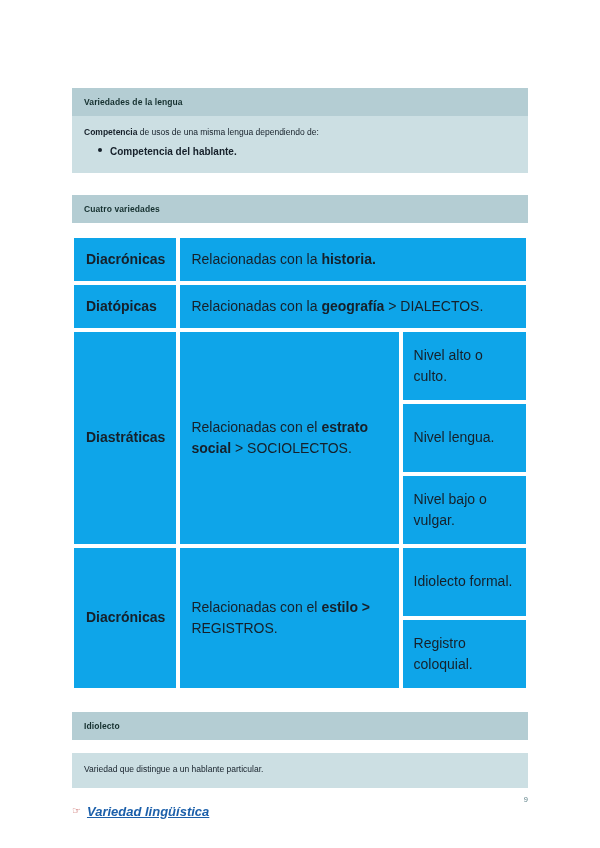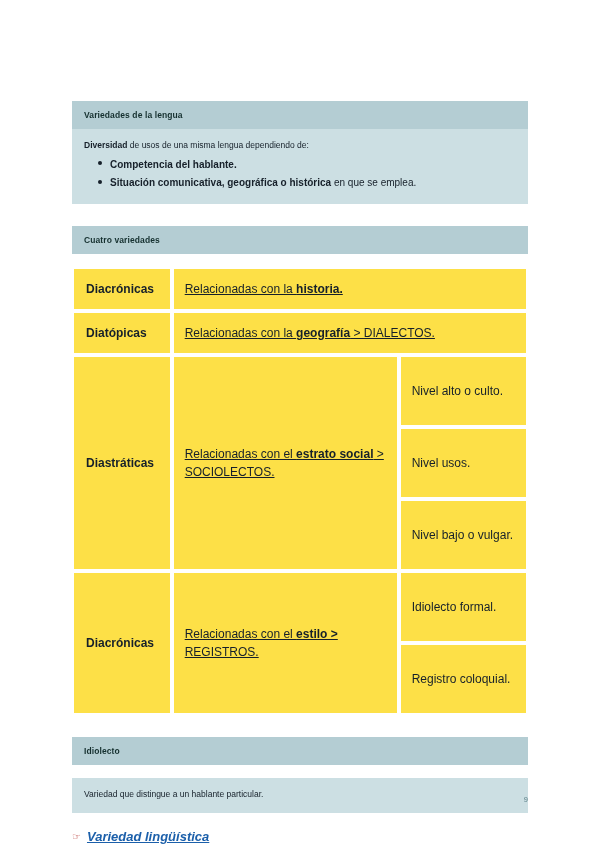--- a/index.html
+++ b/index.html
@@ -17,21 +17,21 @@
   }
   .page {
     position: absolute;
     left: 0; top: 0;
     width: 600px;
     height: 848px;
   }
   .content {
     position: absolute;
     left: 72px;
-    top: 101px;
+    top: 88px;
     width: 456px;
   }
 
   
   .band {
     background: #b4cdd3;
     padding: 9px 12px;
     font-size: 8.5px;
     font-weight: bold;
     color: #15302f;
@@ -72,36 +72,35 @@
   .gap-lg { height: 22px; }
   .gap-sm { height: 13px; }
 
   
   .grid {
     width: 456px;
     border-collapse: separate;
     border-spacing: 0;
   }
   .grid td {
-    background: #fde047;
+    background: #0ea5e9;
     border: 2px solid #ffffff;
-    font-size: 12px;
+    font-size: 14px;
     color: #16202a;
     vertical-align: middle;
     padding: 11px 11px;
     line-height: 1.5;
   }
   .grid td.label {
     width: 74px;
     font-weight: bold;
     padding-left: 12px;
   }
   .grid td.mid {
     width: 232px;
-    text-decoration: underline;
   }
   .grid td.right {
     width: 118px;
   }
   .grid td.tall { height: 46px; }
 
   .row-h-1 td { height: 14px; }
 
   
   .linkline {
@@ -134,24 +133,23 @@
 </style>
 </head>
 <body>
 
 <div class="page">
   <div class="content">
 
     <div class="band">Variedades de la lengua</div>
 
     <div class="body-block">
-      <p class="lead"><span class="b">Diversidad</span><span> de usos de una misma lengua dependiendo de:</span></p>
+      <p class="lead"><span class="b">Competencia</span><span> de usos de una misma lengua dependiendo de:</span></p>
       <ul class="bullets">
         <li><span class="b">Competencia del hablante.</span><span></span></li>
-        <li><span class="b">Situación comunicativa, geográfica o histórica</span><span> en que se emplea.</span></li>
       </ul>
     </div>
 
     <div class="gap-lg"></div>
 
     <div class="band">Cuatro variedades</div>
 
     <div class="gap-sm"></div>
 
     <table class="grid">
@@ -164,21 +162,21 @@
         <td class="label">Diatópicas</td>
         <td class="mid" colspan="2"><span>Relacionadas con la </span><span class="b">geografía</span><span> &gt; DIALECTOS.</span></td>
       </tr>
 
       <tr>
         <td class="label" rowspan="3">Diastráticas</td>
         <td class="mid" rowspan="3"><span>Relacionadas con el </span><span class="b">estrato social</span><span> &gt; SOCIOLECTOS.</span></td>
         <td class="right tall">Nivel alto o culto.</td>
       </tr>
       <tr>
-        <td class="right tall">Nivel usos.</td>
+        <td class="right tall">Nivel lengua.</td>
       </tr>
       <tr>
         <td class="right tall">Nivel bajo o vulgar.</td>
       </tr>
 
       <tr>
         <td class="label" rowspan="2">Diacrónicas</td>
         <td class="mid" rowspan="2"><span>Relacionadas con el </span><span class="b">estilo &gt;</span><span> REGISTROS.</span></td>
         <td class="right tall">Idiolecto formal.</td>
       </tr>

